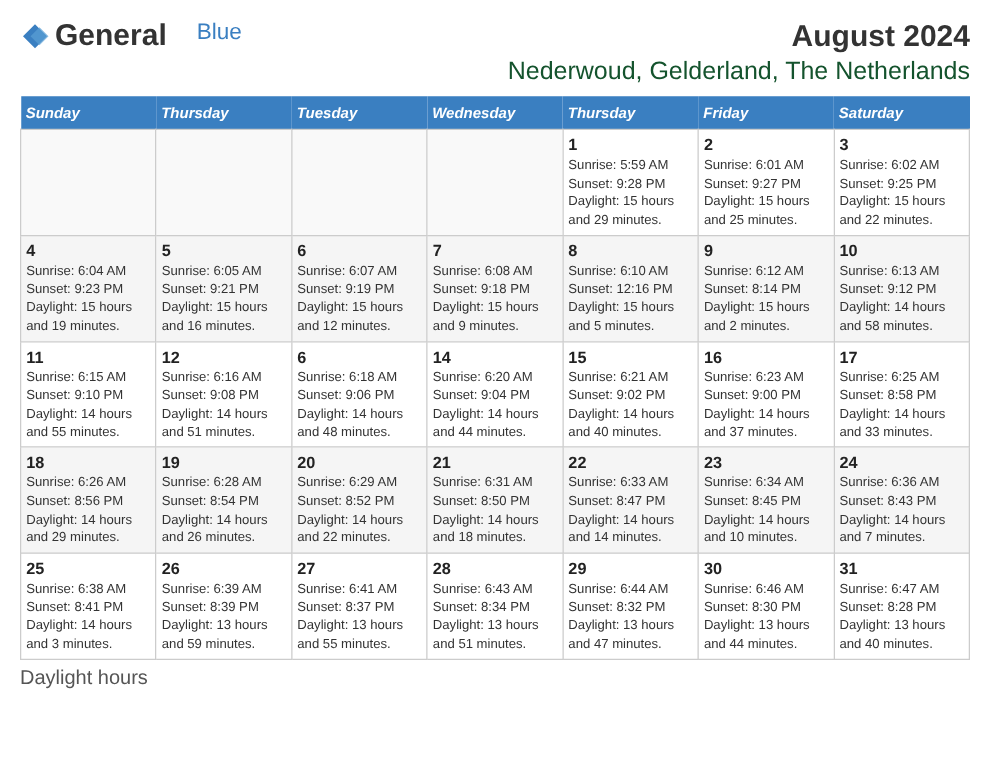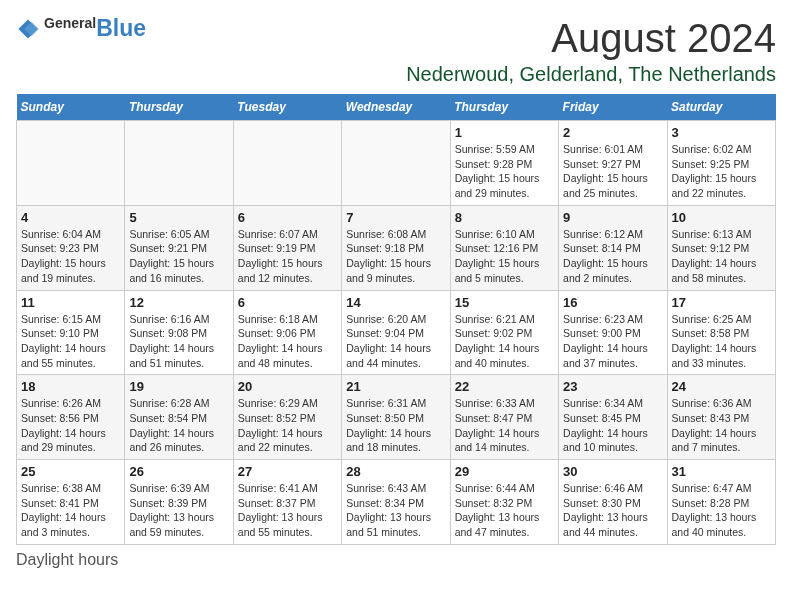--- a/index.html
+++ b/index.html
@@ -15,41 +15,42 @@
       justify-content: space-between;
       align-items: flex-start;
       margin-bottom: 8px;
     }
     .logo {
       display: flex;
       align-items: center;
       gap: 4px;
     }
     .logo-text-general {
-      font-size: 14px;
+      font-size: 24px;
       font-weight: bold;
       color: #333;
       line-height: 1.1;
     }
     .logo-text-blue {
-      font-size: 23px;
-      font-weight: bold;
+      font-size: 18px;
+      font-weight: normal;
       color: #3a7fc1;
       line-height: 1.1;
+      padding-left: 24px;
     }
     .logo-icon {
       width: 24px;
       height: 24px;
     }
     .title-area {
       text-align: right;
     }
     .main-title {
-      font-size: 40px;
-      font-weight: normal;
+      font-size: 24px;
+      font-weight: bold;
       color: #333;
     }
     .subtitle {
       font-size: 20px;
       color: #14532d;
       margin-top: 2px;
     }
     table {
       width: 100%;
       border-collapse: collapse;

